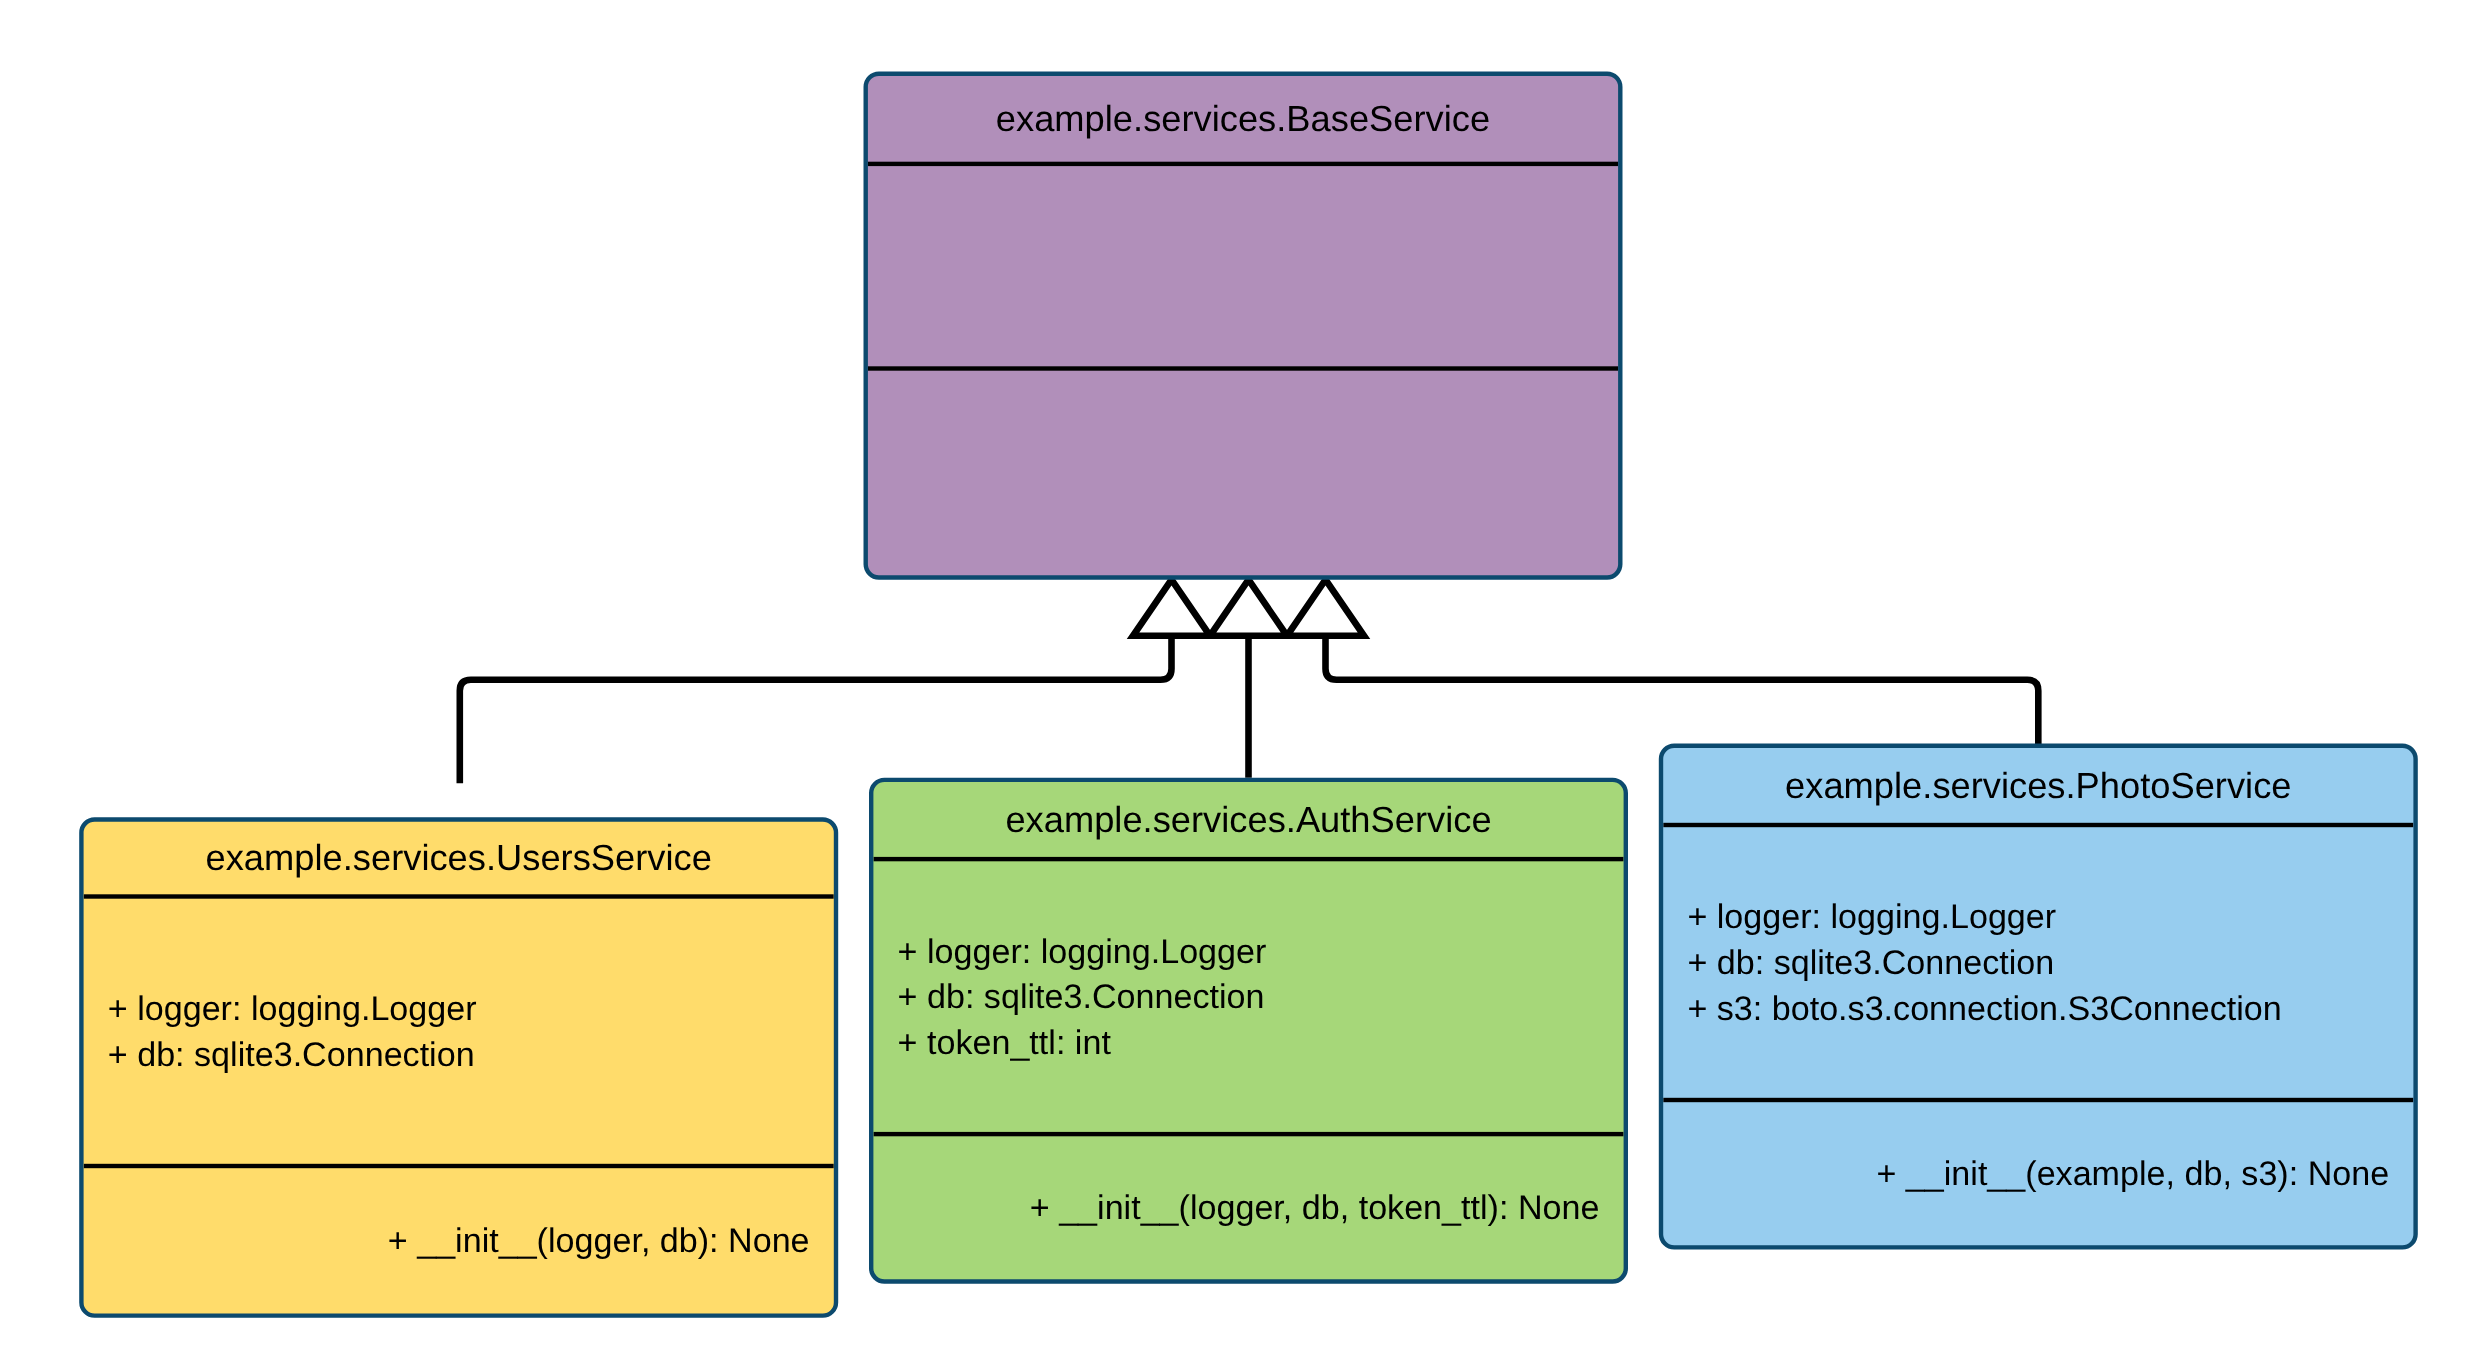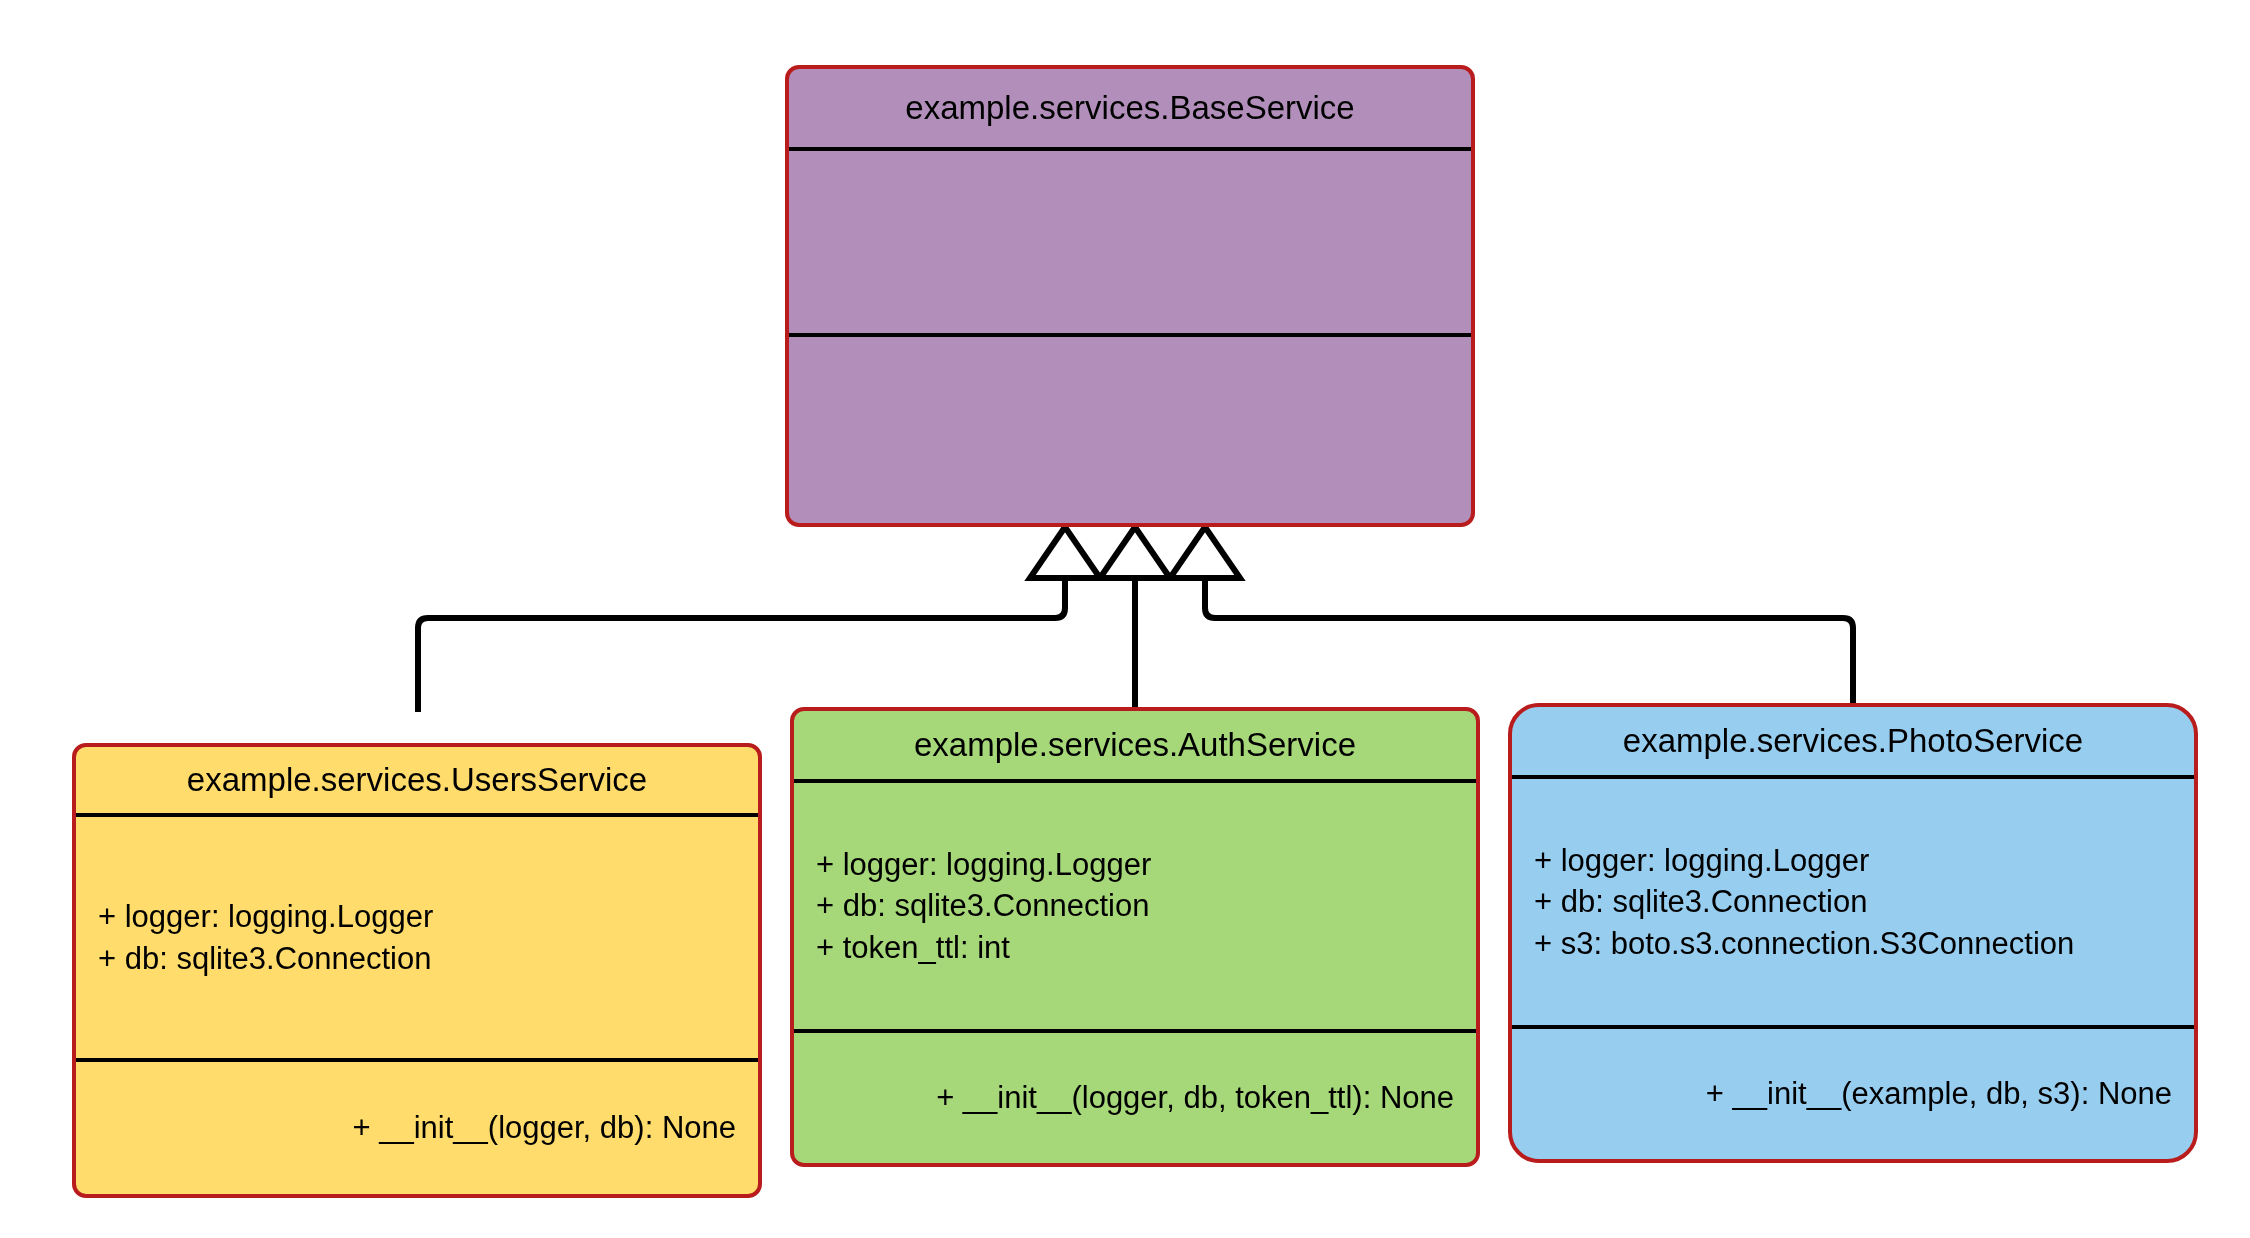--- a/index.html
+++ b/index.html
@@ -24,21 +24,21 @@
   #edge-layer {
     position: absolute;
     left: 0; top: 0;
     width: 2250px;
     height: 1238px;
     pointer-events: none;
   }
   .uml-class {
     position: absolute;
     box-sizing: border-box;
-    border: 4px solid #b91c1c;
+    border: 4px solid #0c4a6e;
     border-radius: 14px;
     overflow: hidden;
     display: flex;
     flex-direction: column;
   }
   .class-title {
     box-sizing: border-box;
     text-align: center;
     font-size: 33px;
     line-height: 1.15;
@@ -97,24 +97,23 @@
     left: 790px;
     top: 707px;
     width: 690px;
     height: 460px;
   }
   #class-authservice .class-title { height: 72px; }
   #class-authservice .class-attrs { height: 250px; }
 
   #class-photoservice {
     left: 1508px;
-    top: 703px;
+    top: 676px;
     width: 690px;
     height: 460px;
-    border-radius: 31px;
   }
   #class-photoservice .class-title { height: 72px; }
   #class-photoservice .class-attrs { height: 250px; }
 </style>
 </head>
 <body>
 
 <div id="diagram-canvas">
 
   <svg id="edge-layer" viewBox="0 0 2250 1238" xmlns="http://www.w3.org/2000/svg">

